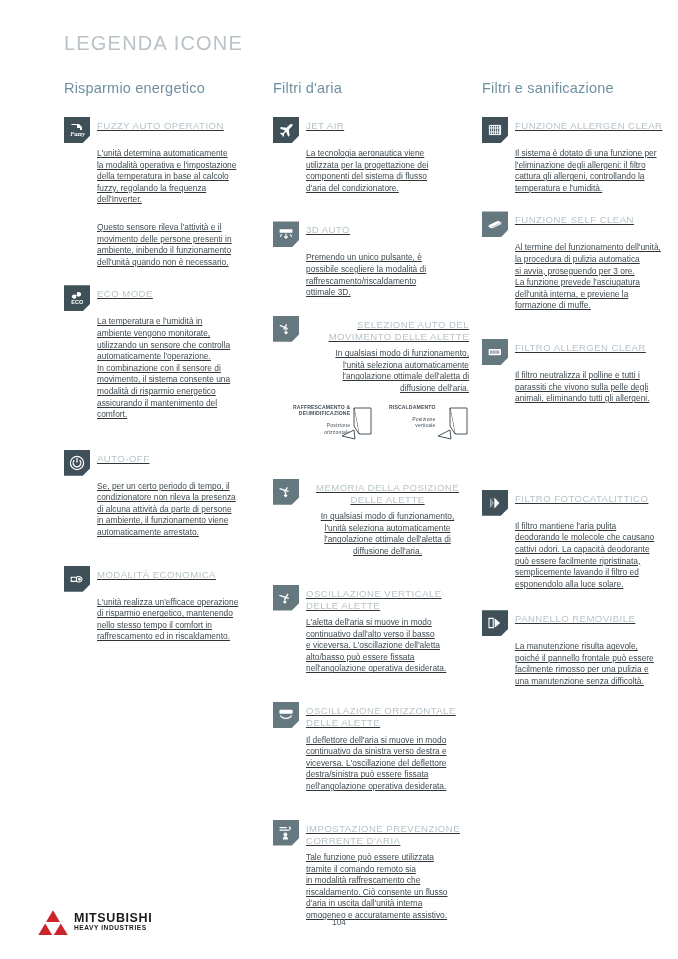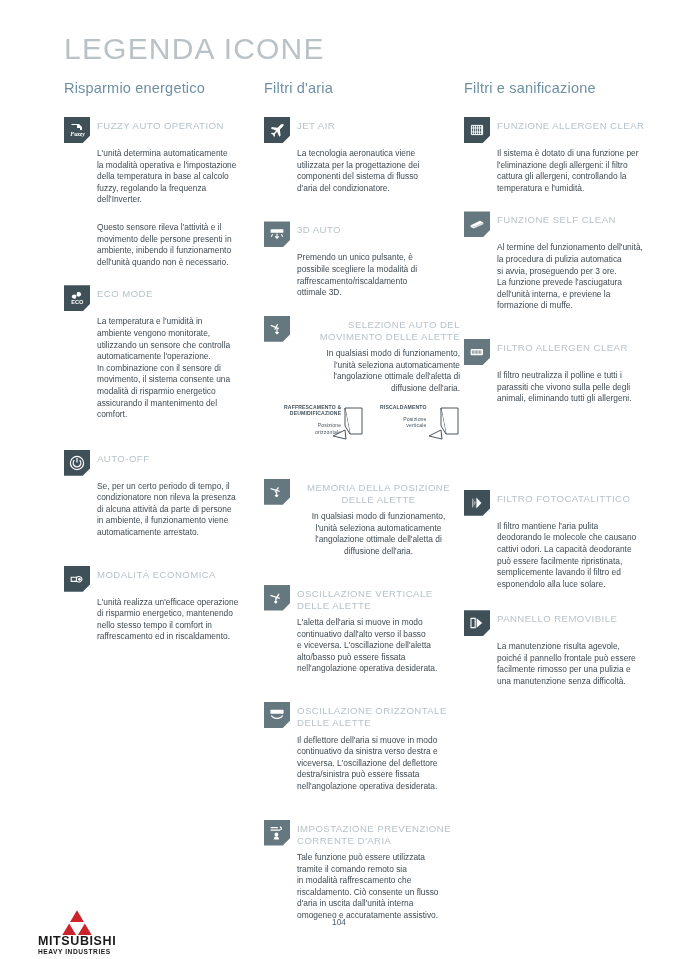--- a/index.html
+++ b/index.html
@@ -9,43 +9,43 @@
     font-family:"Liberation Sans","DejaVu Sans",sans-serif;
     overflow:hidden;
     position:relative;
     color:#333;
   }
   .page{position:relative;width:678px;height:959px;box-sizing:border-box;}
 
   
   .page-title{
     position:absolute;left:64px;top:32px;
-    font-size:30px;letter-spacing:1.2px;
+    font-size:20px;letter-spacing:1.2px;
     font-weight:300;color:#b9c2c7;
     white-space:nowrap;
   }
   .columns{
     position:absolute;left:64px;top:80px;right:30px;
     display:flex;
-    gap:4px;
+    gap:13px;
   }
   .col{width:196px;flex:0 0 196px;}
   .col.col2{width:196px;flex:0 0 196px;}
   .col.col3{width:200px;flex:0 0 200px;}
   .col-head{
     font-size:14.5px;
     color:#6e90a3;
     font-weight:400;
     letter-spacing:.2px;
     margin:0 0 20px 0;
     white-space:nowrap;
   }
 
   
-  .entry{position:relative;margin-bottom:16px;}
+  .entry{position:relative;margin-bottom:16px;text-decoration:underline;}
   .entry-head{display:flex;align-items:flex-start;gap:7px;}
   .badge{
     flex:0 0 auto;
     width:26px;height:26px;
     background:#66787f;
     -webkit-clip-path:polygon(0 0,100% 0,100% 72%,72% 100%,0 100%);
     clip-path:polygon(0 0,100% 0,100% 72%,72% 100%,0 100%);
     position:relative;
     display:flex;align-items:center;justify-content:center;
     margin-top:1px;
@@ -83,21 +83,21 @@
     line-height:1.25;white-space:pre-line;font-weight:700;
   }
   .flap-sub{
     font-size:5.1px;color:#43505a;letter-spacing:.15px;
     line-height:1.25;white-space:pre-line;margin-top:6px;
   }
   .flap-art{position:absolute;top:2px;left:44px;}
 
   
   .footer{position:absolute;left:0;bottom:0;width:678px;height:62px;}
-  .logo{position:absolute;left:38px;top:12px;display:flex;align-items:center;flex-direction:column;}
+  .logo{position:absolute;left:38px;top:12px;display:flex;align-items:center;gap:6px;}
   .logo-mark{width:30px;height:26px;}
   .logo-text{line-height:1;}
   .logo-text .l1{
     font-size:12.5px;font-weight:700;letter-spacing:.6px;color:#1b1b1b;
     font-family:"Liberation Sans",sans-serif;
   }
   .logo-text .l2{
     font-size:6.6px;font-weight:700;letter-spacing:.55px;color:#1b1b1b;
     margin-top:1px;
   }

